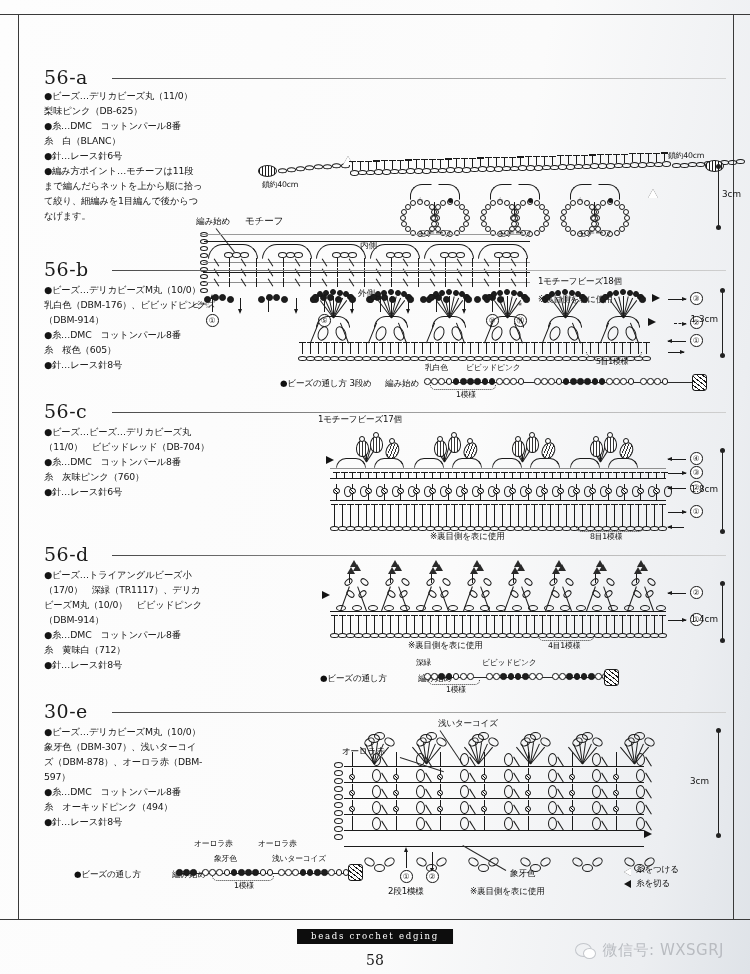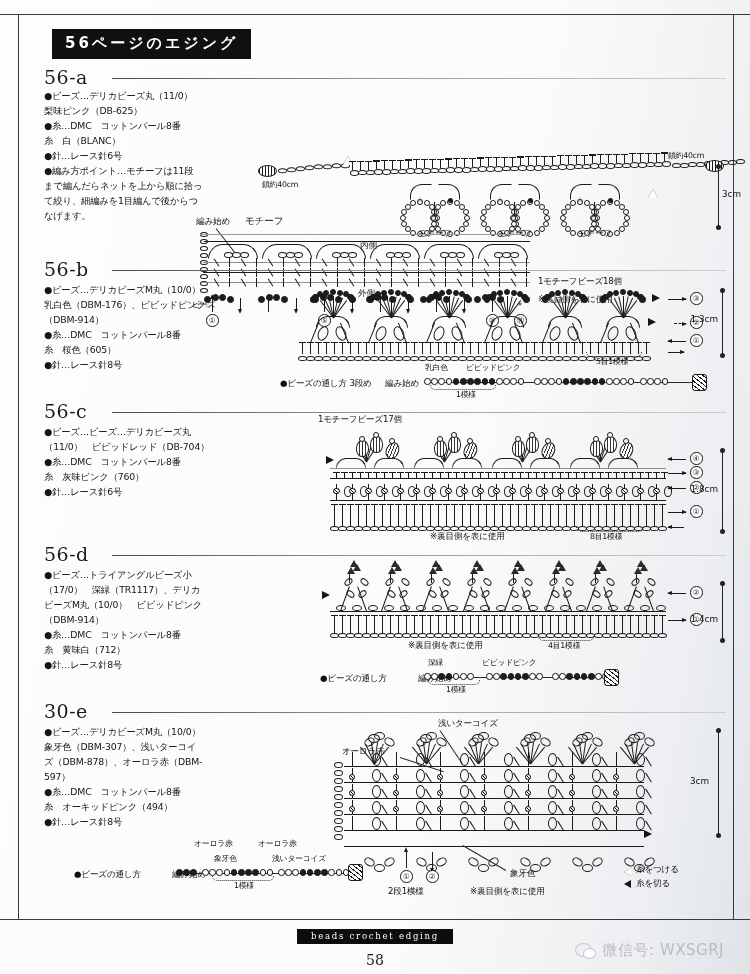--- a/index.html
+++ b/index.html
@@ -141,21 +141,20 @@
 </style>
 </head>
 <body>
 
 <div class="page">
   <div class="edge-top"></div>
   <div class="edge-bottom"></div>
   <div class="edge-left"></div>
   <div class="edge-right"></div>
 
-  <div class="hdr">56ページのエジング</div>
 
   <div class="sec" style="top:66px;height:192px">
     <div class="sec-rule"></div>
     <div class="sec-id">56-a</div>
     <div class="matlist" style="top:22px">
       <div>●ビーズ…デリカビーズ丸（11/0）</div>
       <div>梨味ピンク（DB-625）</div>
       <div>●糸…DMC　コットンパール8番</div>
       <div>糸　白（BLANC）</div>
       <div>●針…レース針6号</div>
@@ -1616,21 +1615,21 @@
 
     <div class="dim" style="left:722px;top:40px;height:58px"></div>
     <div class="dim-t" style="left:718px;top:71px;transform:translateX(-100%)">1.4cm</div>
 
     <div class="lbl" style="left:408px;top:97px">※裏目側を表に使用</div>
     <div class="lbl sm" style="left:548px;top:97px">4目1模様</div>
     <div class="brace" style="left:538px;top:93px;width:56px"></div>
 
     <div class="lbl" style="left:320px;top:130px">●ビーズの通し方</div>
     <div class="lbl" style="left:418px;top:130px">編み始め</div>
-    <div class="lbl sm" style="left:428px;top:114px">深緑</div>
+    <div class="lbl sm" style="left:416px;top:114px">深緑</div>
     <div class="lbl sm" style="left:482px;top:114px">ビビッドピンク</div>
     <div id="dThread">
         <div style="position:absolute;left:424px;top:134px;width:188px;height:1px;background:#2a2a2a;"></div>
         <div style="position:absolute;left:424px;top:130px;width:6.6px;height:6.6px;border-radius:50%;border:1px solid #171717;background:#fff;"></div>
         <div style="position:absolute;left:431.2px;top:130px;width:6.6px;height:6.6px;border-radius:50%;border:1px solid #171717;background:#fff;"></div>
         <div style="position:absolute;left:438.4px;top:130px;width:6.6px;height:6.6px;border-radius:50%;border:1px solid #171717;background:#1d1d1d;"></div>
         <div style="position:absolute;left:445.6px;top:130px;width:6.6px;height:6.6px;border-radius:50%;border:1px solid #171717;background:#1d1d1d;"></div>
         <div style="position:absolute;left:452.8px;top:130px;width:6.6px;height:6.6px;border-radius:50%;border:1px solid #171717;background:#fff;"></div>
         <div style="position:absolute;left:460px;top:130px;width:6.6px;height:6.6px;border-radius:50%;border:1px solid #171717;background:#fff;"></div>
         <div style="position:absolute;left:467.2px;top:130px;width:6.6px;height:6.6px;border-radius:50%;border:1px solid #171717;background:#fff;"></div>

